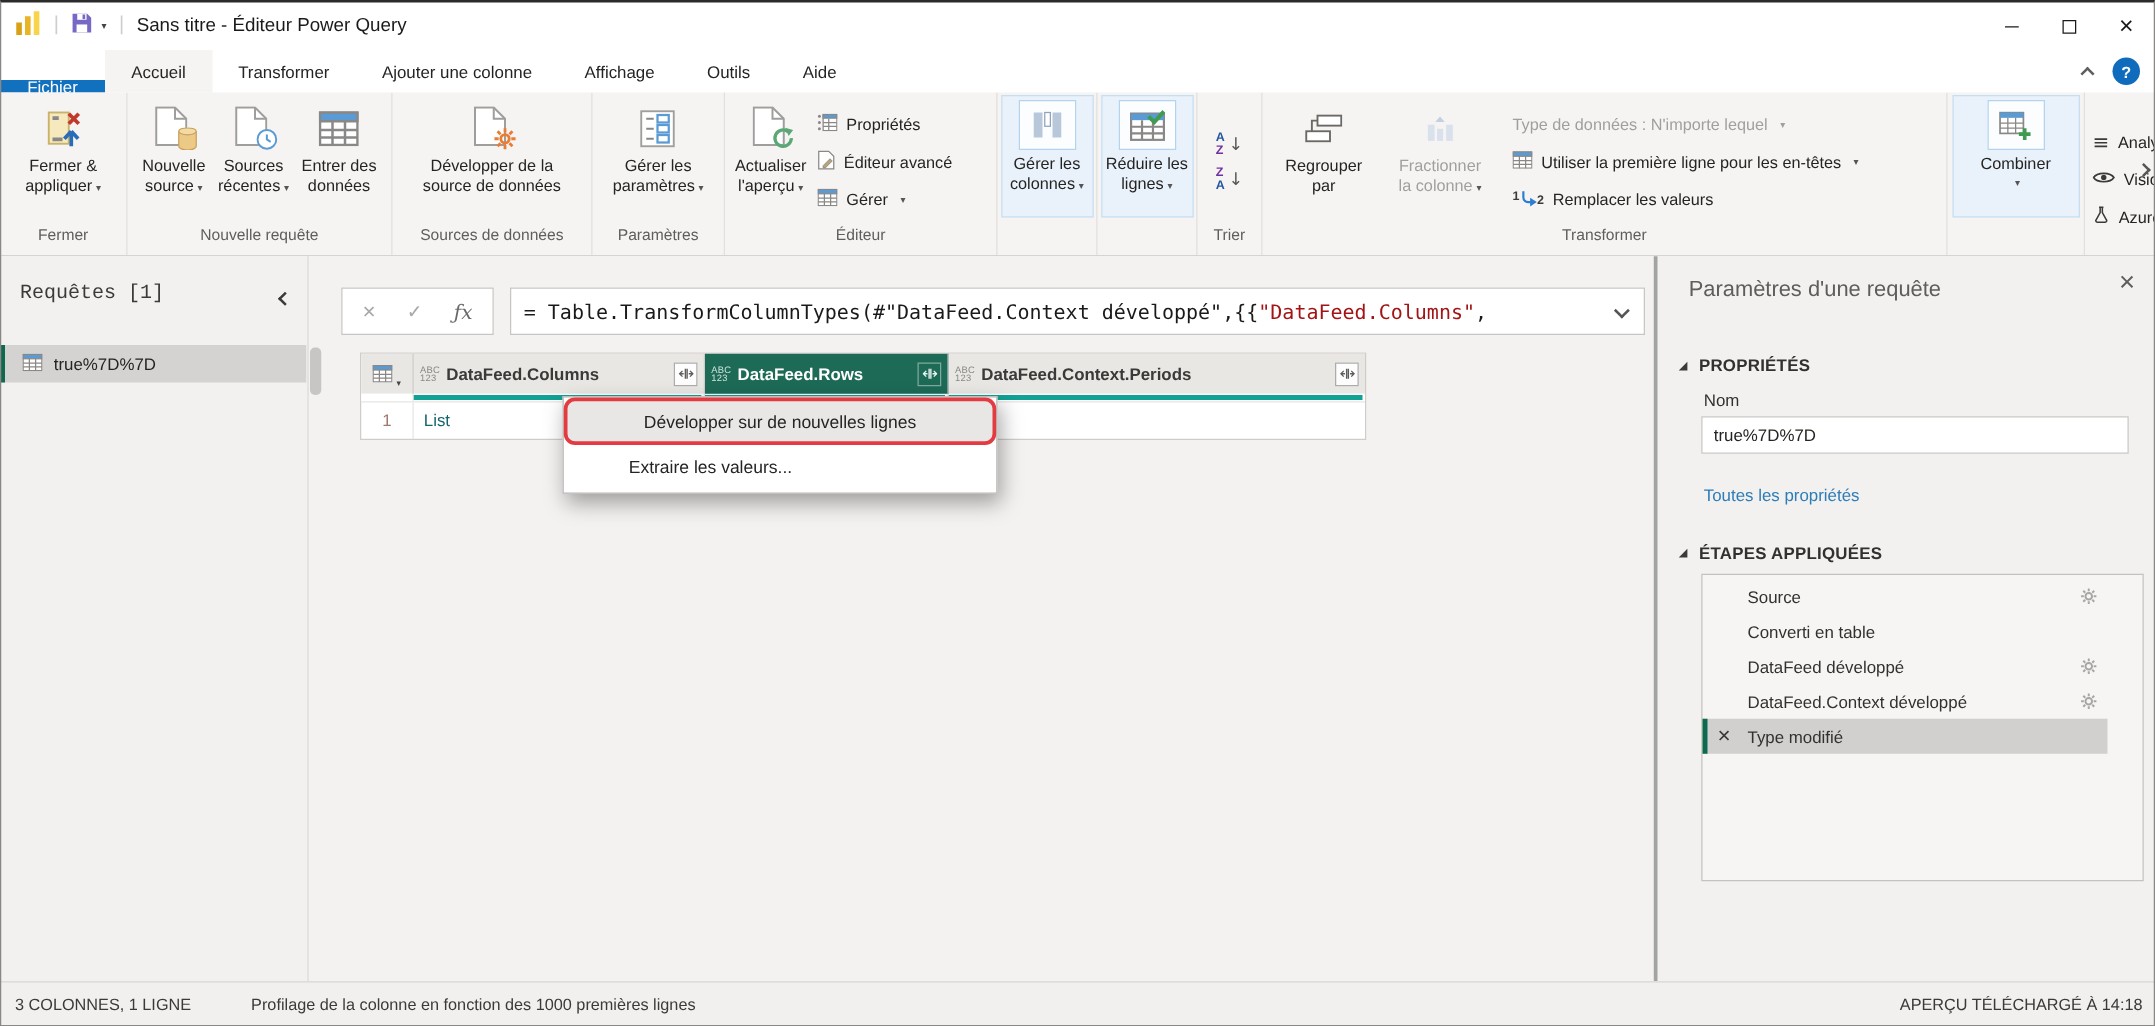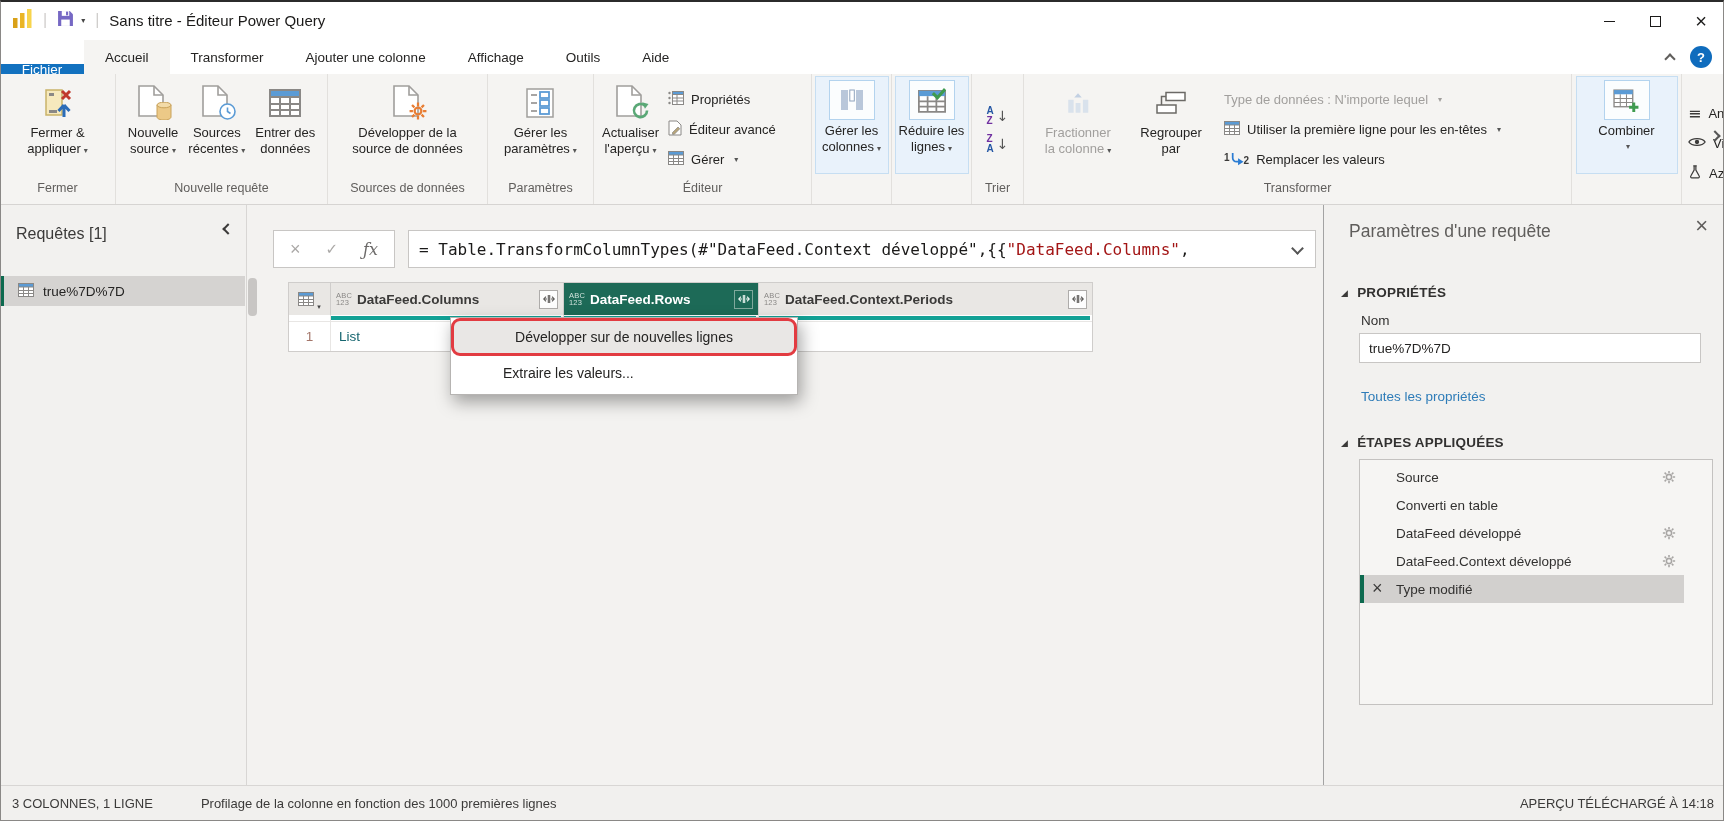--- a/index.html
+++ b/index.html
@@ -48,21 +48,21 @@
   .azl { display:flex; flex-direction:column; font-size:10px; font-weight:bold; line-height:10px; }
   .azarrow { font-family:"DejaVu Sans"; font-size:14px; color:#555; }
   .dis { color:#a19f9d; }
   .dimmed { opacity:.55; }
   .r12 { display:flex; align-items:flex-start; font-size:10px; font-weight:bold; color:#3b3a39; }
   .r12 .sub { align-self:flex-end; }
   .flyout { position:absolute; right:5px; top:58px; width:8px; height:8px; border-top:2px solid #555; border-right:2px solid #555; transform:rotate(45deg); }
 
   
   .leftpanel { position:absolute; left:0; top:205px; width:247px; height:580px; background:#f2f1ef; border-right:1px solid #d8d6d4; }
-  .lp-header { display:flex; align-items:flex-start; padding:20px 14px 0 16px; font-size:16px; color:#3b3a39; }
+  .lp-header { display:flex; align-items:flex-end; padding:20px 14px 0 16px; font-size:16px; color:#3b3a39;font-family:Liberation Mono, monospace; }
   .chev-left { margin-left:auto; width:8px; height:8px; border-left:2.5px solid #3b3a39; border-bottom:2.5px solid #3b3a39; transform:rotate(45deg); }
   .lp-item { position:absolute; left:0; top:71px; right:1px; height:30px; background:#d5d3d1; border-left:4px solid #0d6a4f; display:flex; align-items:center; padding-left:14px; gap:9px; }
 
   
   .center { position:absolute; left:247px; top:205px; width:1076px; height:580px; background:#f3f2f0; }
   .scrollthumb { position:absolute; left:1px; top:73px; width:9px; height:38px; background:#c8c6c4; border-radius:4px; }
   .fbtns { position:absolute; left:26px; top:25px; width:122px; height:38px; background:#fff; border:1px solid #c8c6c4; display:flex; align-items:center; justify-content:space-between; padding:0 16px; }
   .fb-x { font-size:18px; color:#aaa8a6; }
   .fb-check { font-family:"DejaVu Sans"; font-size:15px; color:#aaa8a6; }
   .fb-fx { font-family:"DejaVu Serif",serif; font-style:italic; font-size:16px; color:#6b6968; }
@@ -92,21 +92,21 @@
   .gc:last-child { border-right:none; }
   .gnum { justify-content:center; color:#a4766a; padding:0; }
   .sa-caret { font-family:"DejaVu Sans"; font-size:7px; color:#444; align-self:flex-end; margin:0 0 4px -2px; }
 
   
   .menu { position:absolute; left:203px; top:112px; width:348px; background:#fff; border:1px solid #b6b4b2; box-shadow:3px 7px 16px rgba(0,0,0,.35); padding-bottom:5px; z-index:10; }
   .mi1 { height:38px; background:#e9e7e5; border:3px solid #e23b41; border-radius:9px; display:flex; align-items:center; justify-content:center; font-size:14px; color:#252423; }
   .mi2 { height:33px; display:flex; align-items:center; padding-left:52px; font-size:14px; color:#252423; }
 
   
-  .rightpanel { position:absolute; left:1323px; top:205px; width:401px; height:580px; background:#f2f1ef; border-left:1px solid #a3a3a3;padding-left:36px; }
+  .rightpanel { position:absolute; left:1323px; top:205px; width:401px; height:580px; background:#f2f1ef; border-left:3px solid #a3a3a3;padding-left:36px; }
   .rp-title { position:absolute; left:25px; top:16px; font-size:17.5px; color:#5f5d5b; }
   .rp-close { position:absolute; right:16px; top:10px; font-size:22px; color:#5f5d5b; line-height:22px; }
   .sect { position:absolute; display:flex; align-items:center; gap:9px; font-weight:bold; font-size:13.5px; color:#323130; letter-spacing:.2px; }
   .tri { font-family:"DejaVu Sans"; font-size:9px; color:#3b3a39; }
   .rp-nom { position:absolute; left:37px; top:108px; color:#323130; }
   .rp-input { position:absolute; left:35px; top:128px; width:342px; height:30px; border:1px solid #c8c6c4; background:#fff; font-family:"Liberation Sans",sans-serif; font-size:13.5px; color:#252423; padding:0 9px; }
   .rp-link { position:absolute; left:37px; top:184px; color:#2e7cb8; }
   .stepsbox { position:absolute; left:35px; top:254px; width:354px; height:246px; border:1px solid #c4c2c0; background:#f6f5f3; padding-top:3px; }
   .step { height:28px; margin-right:28px; display:flex; align-items:center; position:relative; font-size:13.5px; color:#323130; padding-left:36px; }
   .step .gear { position:absolute; right:8px; top:7px; }
@@ -165,21 +165,21 @@
   <div class="tab">Outils</div>
   <div class="tab">Aide</div>
   <div class="tabrow-right">
     <span class="chev-up"></span>
     <span class="help-circle">?</span>
   </div>
 </div>
 
 <div class="ribbon">
 
-  <div class="rgroup" style="width:116px">
+  <div class="rgroup" style="width:102px">
     <div class="rg-content">
       <div class="bigbtn">
         <span class="bb-icon">
           <svg width="32" height="34" viewBox="0 0 32 34">
               <rect x="5" y="4" width="16" height="25" fill="#f6e9bd" stroke="#c9b26a" stroke-width="1.5"></rect>
               <rect x="8" y="7" width="5" height="3" fill="#8a8886"></rect>
               <rect x="8" y="24" width="8" height="3" fill="#8a8886"></rect>
               <path d="M21 5l8 8M29 5l-8 8" stroke="#c0392b" stroke-width="3"></path>
               <path d="M23 31V19M23 19l-5.5 6M23 19l5.5 6" stroke="#2b6cb8" stroke-width="3" fill="none"></path>
             </svg>
@@ -372,42 +372,42 @@
             <b style="color:#2456a4">A</b>
           </span>
         <span class="azarrow">↓</span>
       </div>
     </div>
     <div class="rg-label">Trier</div>
   </div>
 
   <div class="rgroup" style="width:548px">
     <div class="rg-content" style="justify-content:flex-start;gap:6px;padding-left:8px">
+      <div class="bigbtn" style="width:82px">
+        <span class="bb-icon">
+          <svg width="30" height="24" viewBox="0 0 30 24">
+              <rect x="10" y="1.5" width="19" height="8" fill="#fff" stroke="#6b6966" stroke-width="1.5"></rect>
+              <rect x="1" y="14" width="19" height="8" fill="#fff" stroke="#6b6966" stroke-width="1.5"></rect>
+              <path d="M10 5.5H5.5V14" stroke="#6b6966" stroke-width="1.5" fill="none"></path>
+            </svg>
+        </span>
+        <span class="bb-txt">Regrouper</span>
+        <span class="bb-txt">par</span>
+      </div>
       <div class="bigbtn dis" style="width:92px">
         <span class="bb-icon dimmed">
           <svg width="26" height="26" viewBox="0 0 24 24">
               <path d="M12 3l-3.5 4h7z" fill="#9ab4d6"></path>
               <rect x="3" y="9" width="5" height="12" fill="#c3d4e8"></rect>
               <rect x="9.8" y="12" width="4.5" height="9" fill="#c3d4e8"></rect>
               <rect x="16.5" y="9" width="5" height="12" fill="#c3d4e8"></rect>
             </svg>
         </span>
         <span class="bb-txt dis">Fractionner</span>
         <span class="bb-txt dis"><span>la colonne</span><span class="caret">▾</span></span>
-      </div>
-      <div class="bigbtn" style="width:82px">
-        <span class="bb-icon">
-          <svg width="30" height="24" viewBox="0 0 30 24">
-              <rect x="10" y="1.5" width="19" height="8" fill="#fff" stroke="#6b6966" stroke-width="1.5"></rect>
-              <rect x="1" y="14" width="19" height="8" fill="#fff" stroke="#6b6966" stroke-width="1.5"></rect>
-              <path d="M10 5.5H5.5V14" stroke="#6b6966" stroke-width="1.5" fill="none"></path>
-            </svg>
-        </span>
-        <span class="bb-txt">Regrouper</span>
-        <span class="bb-txt">par</span>
       </div>
       <div style="display:flex;flex-direction:column;padding-top:6px;margin-left:6px">
         <div class="srow dis">
           <span>Type de données : N'importe lequel</span>
           <span class="caret" style="color:#a19f9d">▾</span>
         </div>
         <div class="srow">
           <span><svg width="16" height="14" viewBox="0 0 16 14">
                 <rect x=".5" y=".5" width="15" height="13" fill="#fff" stroke="#8a8886"></rect>
                 <rect x=".5" y=".5" width="15" height="3.5" fill="#5b9bd5" stroke="#8a8886"></rect>

